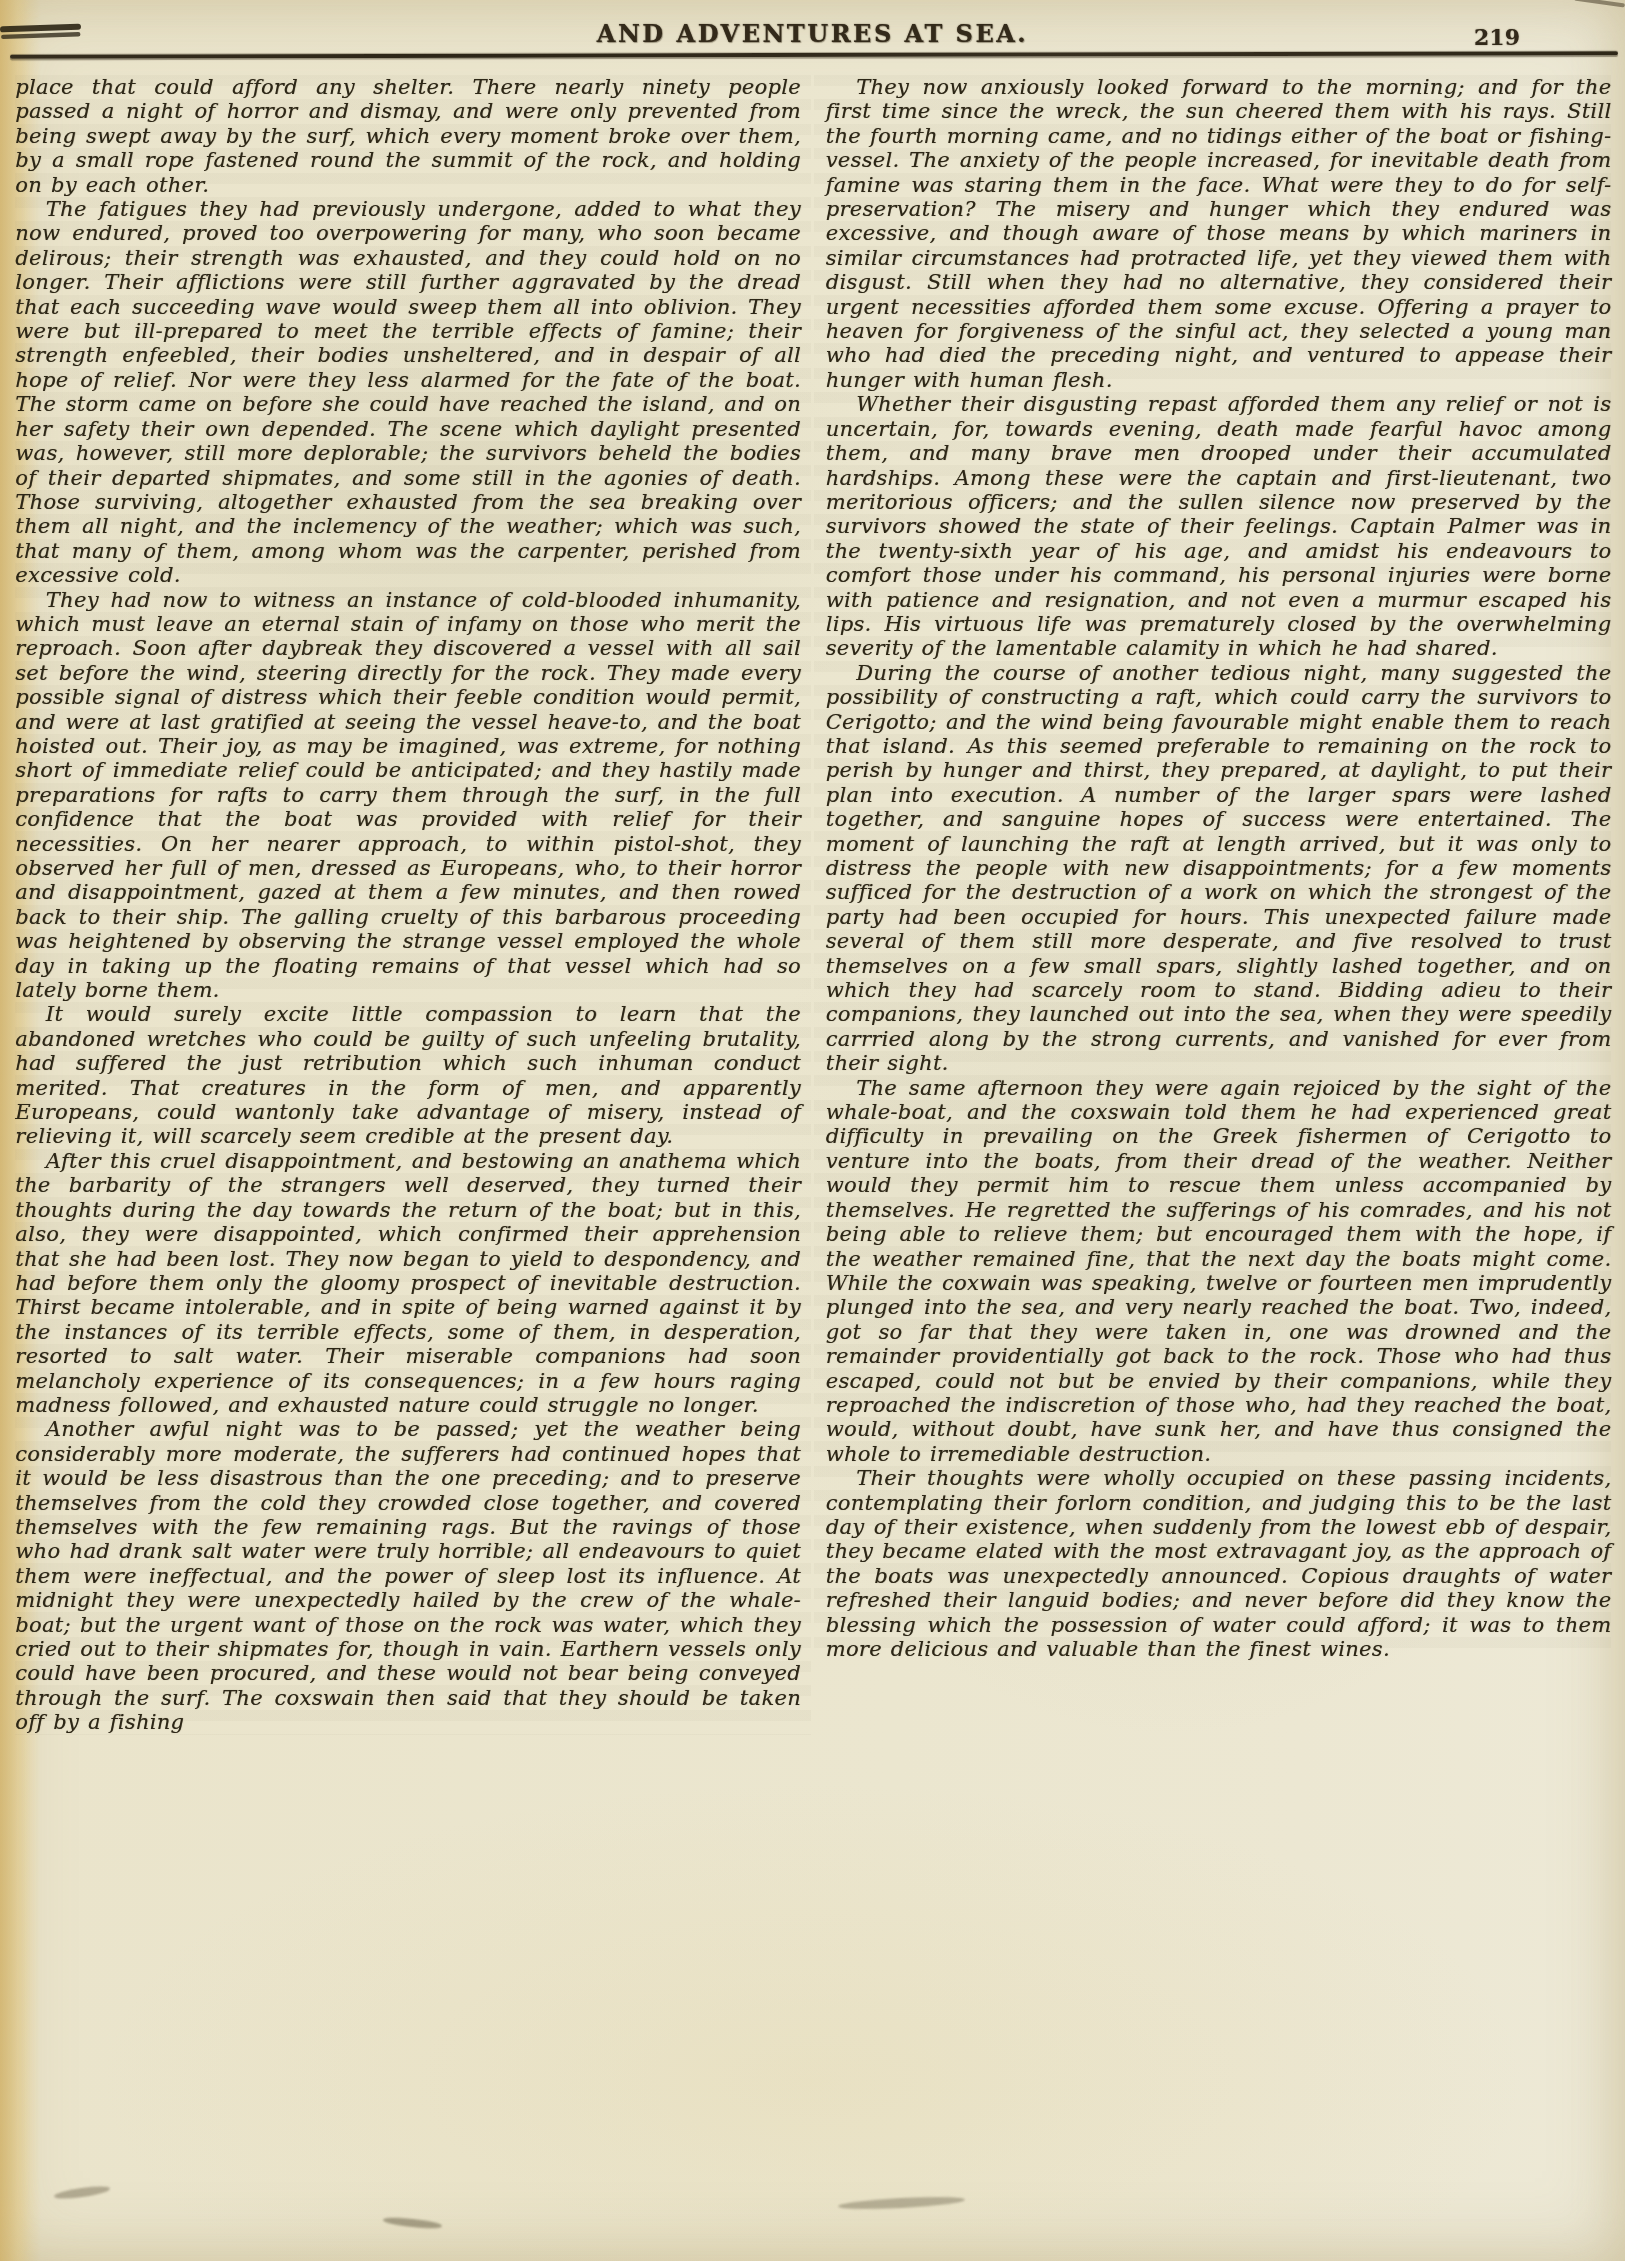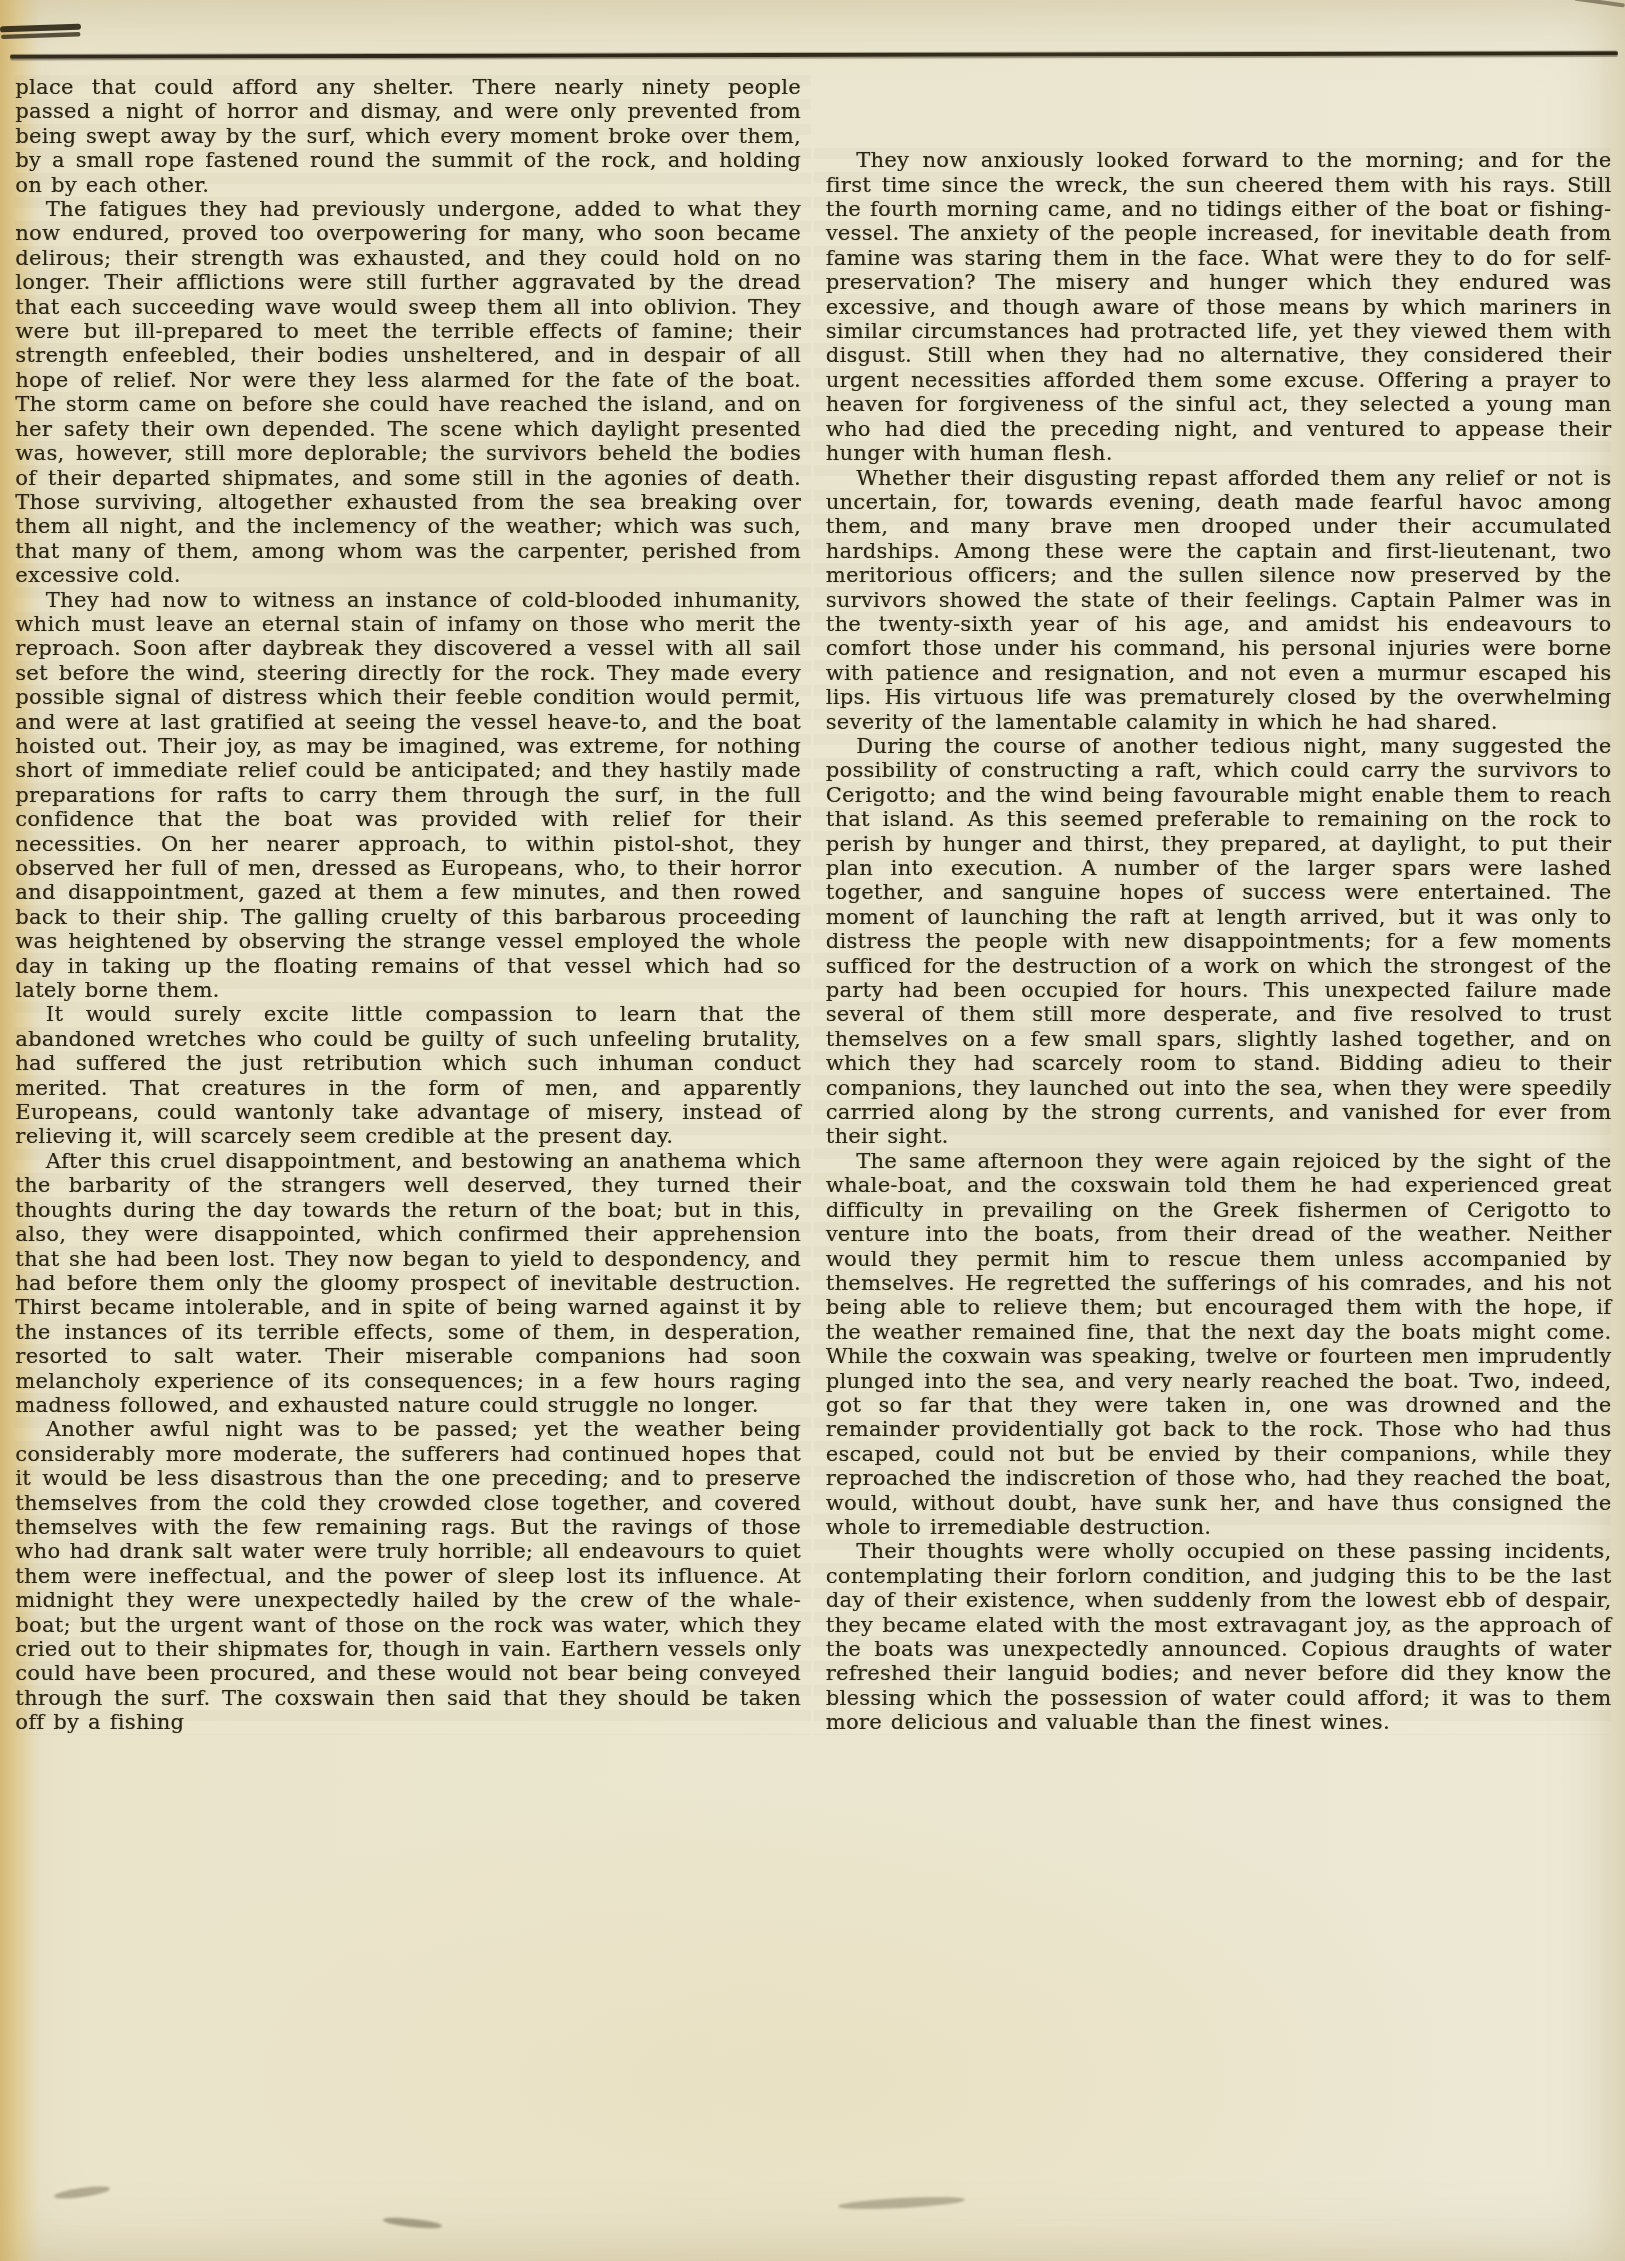--- a/index.html
+++ b/index.html
@@ -39,21 +39,22 @@
   .head-rule {
     position:absolute; top:53px; left:10.2px; right:6.8px; height:4.2px;
     background:linear-gradient(90deg,#352d1e,#2c2517 30%,#362e1f 65%,#2e2718);
     border-radius:2.5px;
     box-shadow:0 1.7px 0.8px rgba(58,48,30,0.45), 0 -0.8px 0.8px rgba(58,48,30,0.35);
     transform:rotate(-0.12deg);
   }
   .columns {
     position:absolute; top:75px; left:15.3px; right:13.6px;
     display:flex;
-    align-items:flex-end;
+    align-items:flex-start;
+    font-style:italic;
   }
   .column {
     flex:1 1 0;
     min-width:0;
   }
   .column.left { padding-right:10.2px; }
   .column.right { padding-left:12px; }
   .col-divider {
     flex:0 0 2.5px;
     background:linear-gradient(180deg,#3a3222,#2e2819 40%,#3a3326 80%,#473e2c);
@@ -86,20 +87,24 @@
 </style>
 </head>
 <body>
 
 <div class="page">
   <div class="edge-strip"></div>
 
   <div class="smudge smudge-a"></div>
   <div class="smudge smudge-e"></div>
 
+  <header class="running-head">
+    <div class="head-title">AND ADVENTURES AT SEA.</div>
+    <div class="page-number">219</div>
+  </header>
 
   <div class="head-rule"></div>
 
   <main class="columns">
     <section class="column left">
         <p class="para">place that could afford any shelter. There nearly ninety people passed a night of horror and dismay, and were only prevented from being swept away by the surf, which every moment broke over them, by a small rope fastened round the summit of the rock, and holding on by each other.</p>
         <p class="para indent">The fatigues they had previously undergone, added to what they now endured, proved too overpowering for many, who soon became delirous; their strength was exhausted, and they could hold on no longer. Their afflictions were still further aggravated by the dread that each succeeding wave would sweep them all into oblivion. They were but ill-prepared to meet the terrible effects of famine; their strength enfeebled, their bodies unsheltered, and in despair of all hope of relief. Nor were they less alarmed for the fate of the boat. The storm came on before she could have reached the island, and on her safety their own depended. The scene which daylight presented was, however, still more deplorable; the survivors beheld the bodies of their departed shipmates, and some still in the agonies of death. Those surviving, altogether exhausted from the sea breaking over them all night, and the inclemency of the weather; which was such, that many of them, among whom was the carpenter, perished from excessive cold.</p>
         <p class="para indent">They had now to witness an instance of cold-blooded inhumanity, which must leave an eternal stain of infamy on those who merit the reproach. Soon after daybreak they discovered a vessel with all sail set before the wind, steering directly for the rock. They made every possible signal of distress which their feeble condition would permit, and were at last gratified at seeing the vessel heave-to, and the boat hoisted out. Their joy, as may be imagined, was extreme, for nothing short of immediate relief could be anticipated; and they hastily made preparations for rafts to carry them through the surf, in the full confidence that the boat was provided with relief for their necessities. On her nearer approach, to within pistol-shot, they observed her full of men, dressed as Europeans, who, to their horror and disappointment, gazed at them a few minutes, and then rowed back to their ship. The galling cruelty of this barbarous proceeding was heightened by observing the strange vessel employed the whole day in taking up the floating remains of that vessel which had so lately borne them.</p>
         <p class="para indent">It would surely excite little compassion to learn that the abandoned wretches who could be guilty of such unfeeling brutality, had suffered the just retribution which such inhuman conduct merited. That creatures in the form of men, and apparently Europeans, could wantonly take advantage of misery, instead of relieving it, will scarcely seem credible at the present day.</p>
         <p class="para indent">After this cruel disappointment, and bestowing an anathema which the barbarity of the strangers well deserved, they turned their thoughts during the day towards the return of the boat; but in this, also, they were disappointed, which confirmed their apprehension that she had been lost. They now began to yield to despondency, and had before them only the gloomy prospect of inevitable destruction. Thirst became intolerable, and in spite of being warned against it by the instances of its terrible effects, some of them, in desperation, resorted to salt water. Their miserable companions had soon melancholy experience of its consequences; in a few hours raging madness followed, and exhausted nature could struggle no longer.</p>

